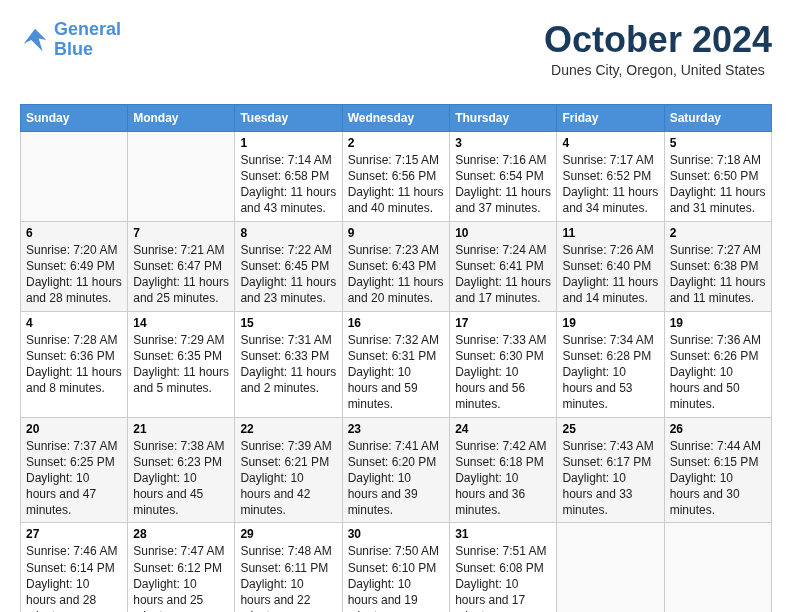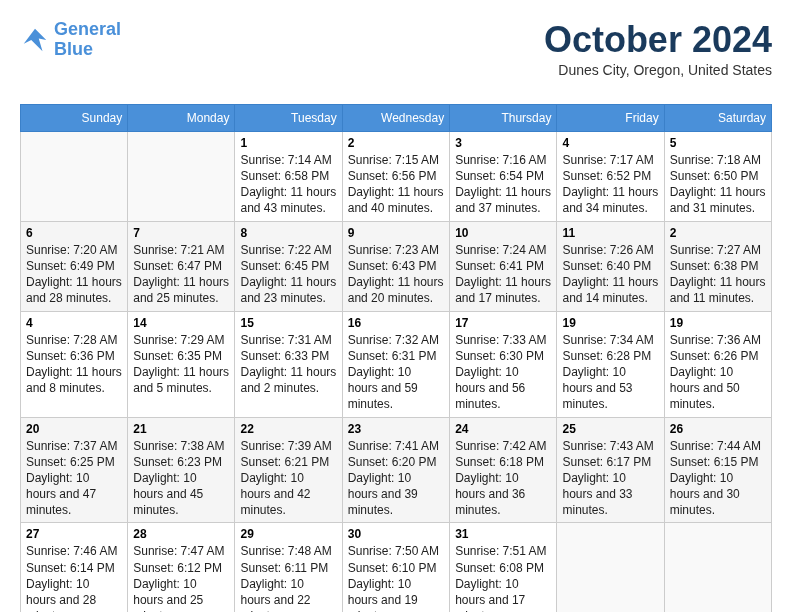--- a/index.html
+++ b/index.html
@@ -32,21 +32,21 @@
       line-height: 1.1;
     }
     .logo-text span {
       color: #4a90d9;
     }
     .logo-bird {
       width: 30px;
       height: 30px;
     }
     .title-block {
-      text-align: right;
+      text-align: center;
     }
     .month-title {
       font-size: 36px;
       font-weight: bold;
       color: #1a3a5c;
       line-height: 1.1;
     }
     .subtitle {
       font-size: 14px;
       color: #333;
@@ -54,23 +54,23 @@
     }
     .calendar {
       width: 100%;
       border-collapse: collapse;
       font-size: 11px;
     }
     .calendar th {
       background: #4a90d9;
       color: #fff;
       padding: 6px 5px;
-      text-align: right;
+      text-align: left;
       font-size: 12px;
-      font-weight: normal;
+      font-weight: bold;
       border: 1px solid #3a80c9;
     }
     .calendar td {
       border: 1px solid #ccc;
       vertical-align: top;
       padding: 4px 5px;
       width: 108px;
       min-height: 80px;
       height: 90px;
       background: #fff;

